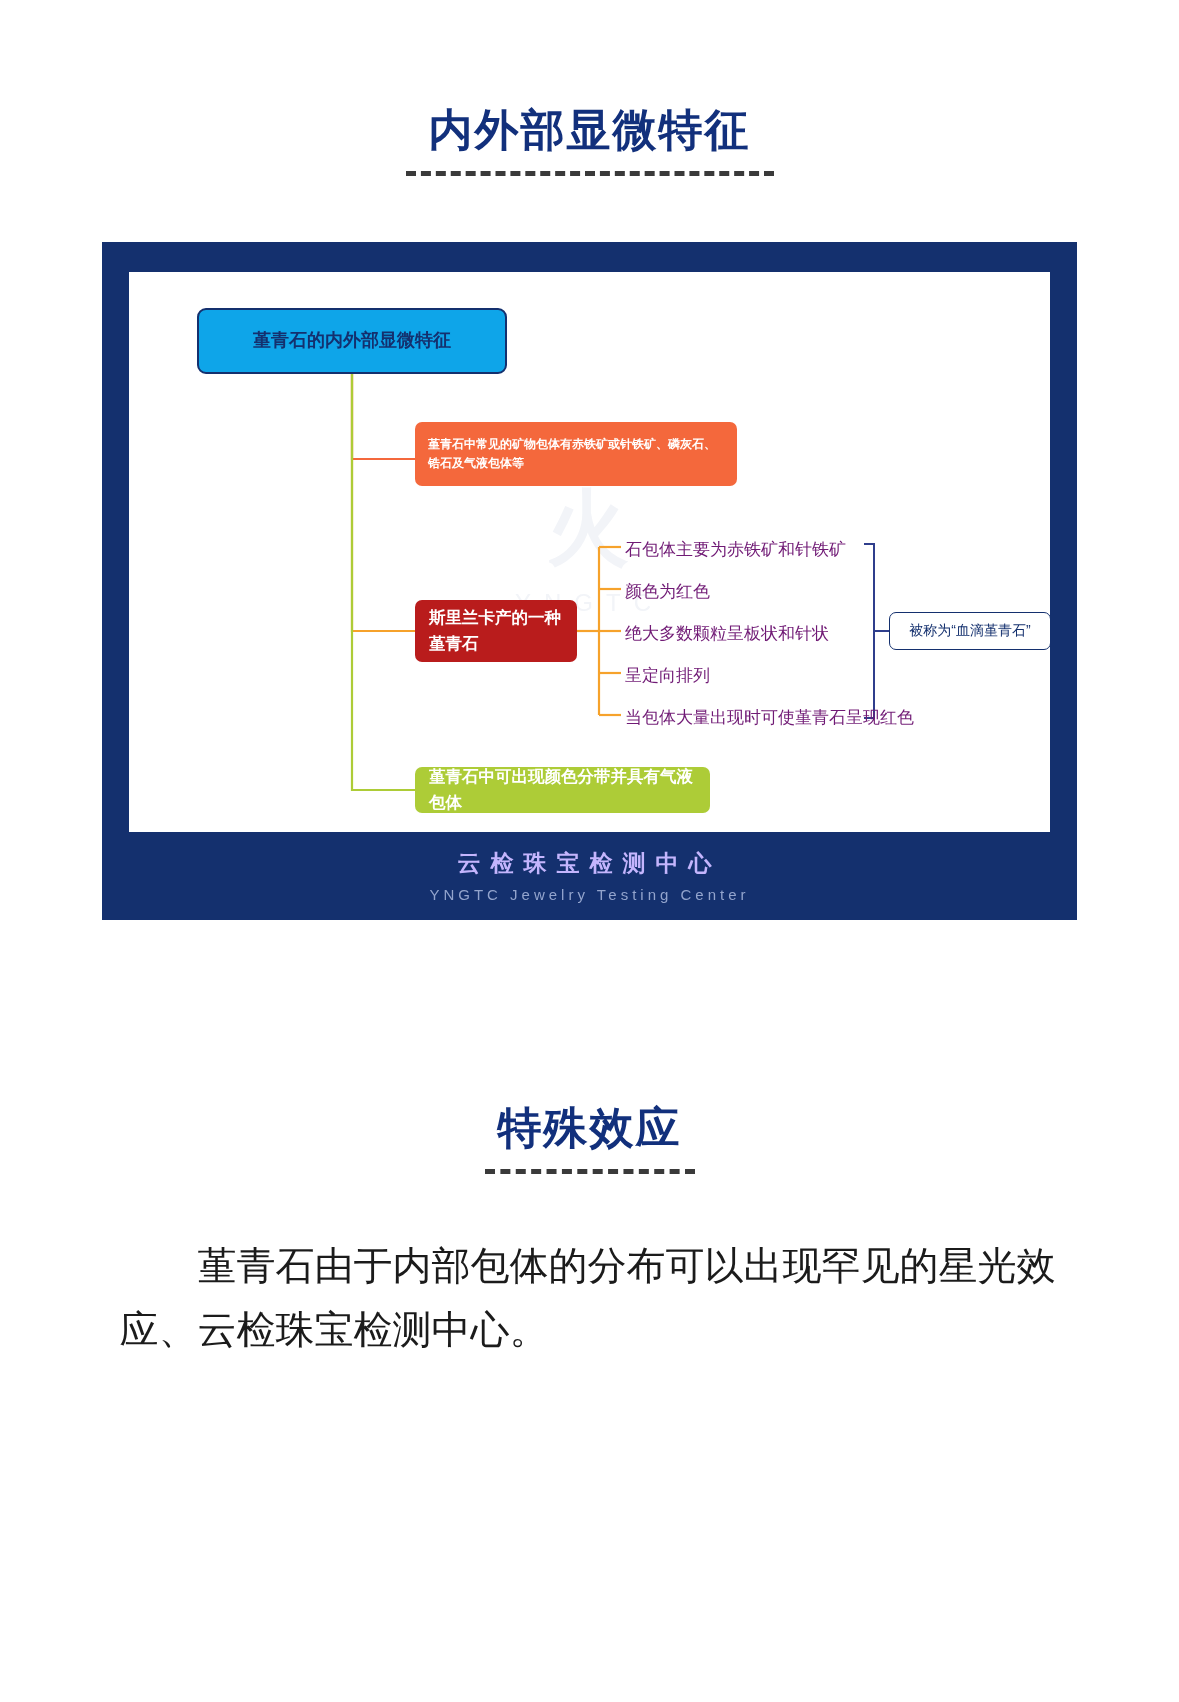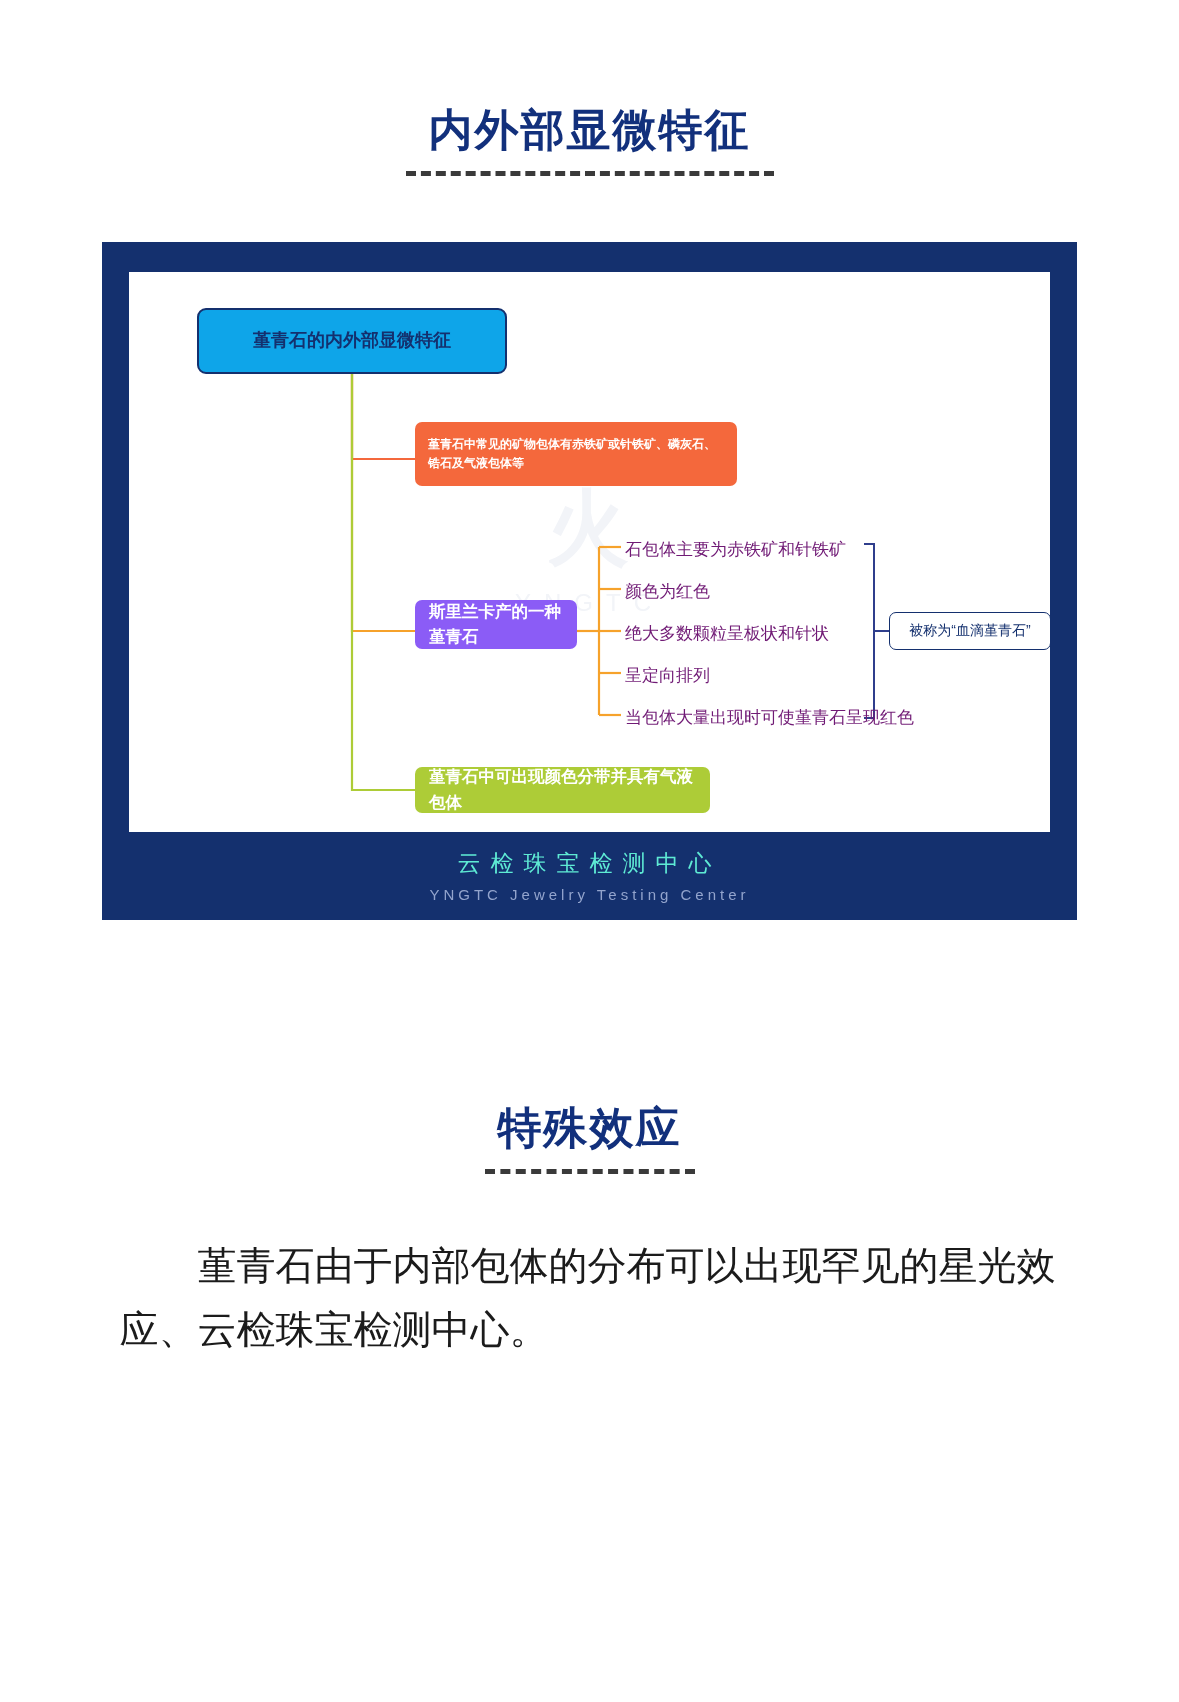--- a/index.html
+++ b/index.html
@@ -53,22 +53,22 @@
     height:88px;
     display:flex;
     flex-direction:column;
     align-items:center;
     justify-content:center;
     color:#e8ecf7;
   }
   .card-footer .cn{
     font-size:23px;
     letter-spacing:10px;
-    font-weight:400;
-    color:#5eead4;
+    font-weight:700;
+    color:#c4b5fd;
   }
   .card-footer .en{
     font-size:15px;
     letter-spacing:4px;
     margin-top:7px;
     color:#93a4cd;
   }
 
   
   .watermark{
@@ -122,22 +122,22 @@
     width:322px; min-height:64px;
     background:#f4683c;
     border-radius:7px;
     color:#ffffff;
     font-size:12px;
     font-weight:bold;
     padding:8px 13px;
   }
   .node-amber{
     left:286px; top:328px;
-    width:162px; height:49px;
-    background:#8b5cf6;
+    width:162px; height:62px;
+    background:#b91c1c;
     border-radius:7px;
     color:#ffffff;
     font-size:16.5px;
     font-weight:bold;
     padding:6px 14px;
   }
   .node-green{
     left:286px; top:495px;
     width:295px; height:46px;
     background:#adcc37;

